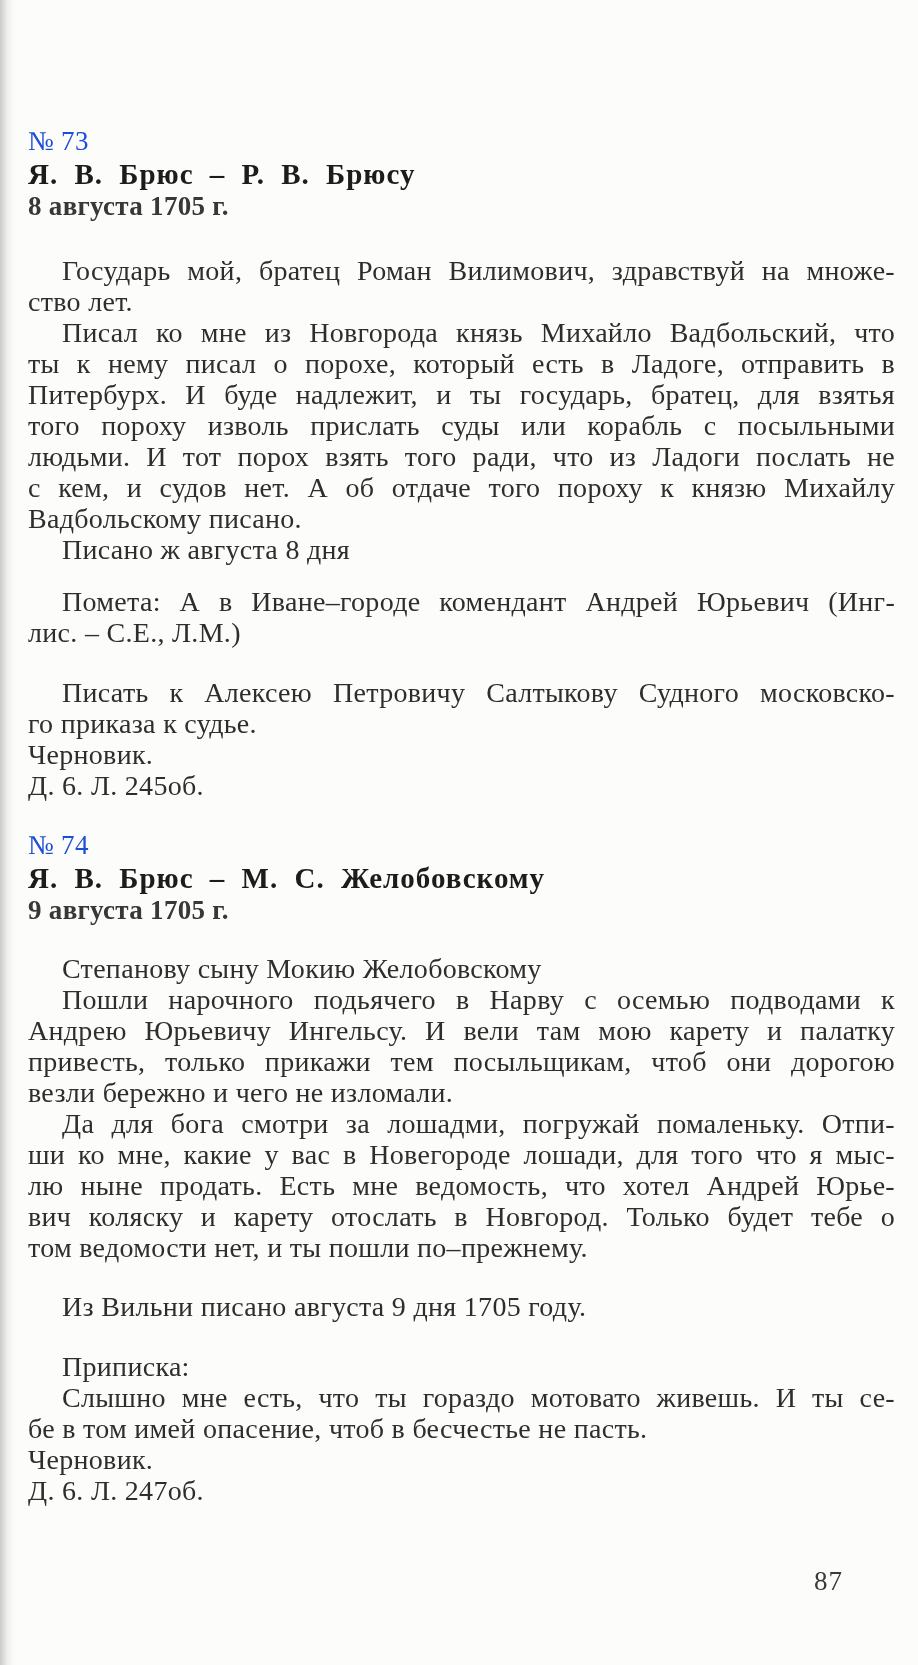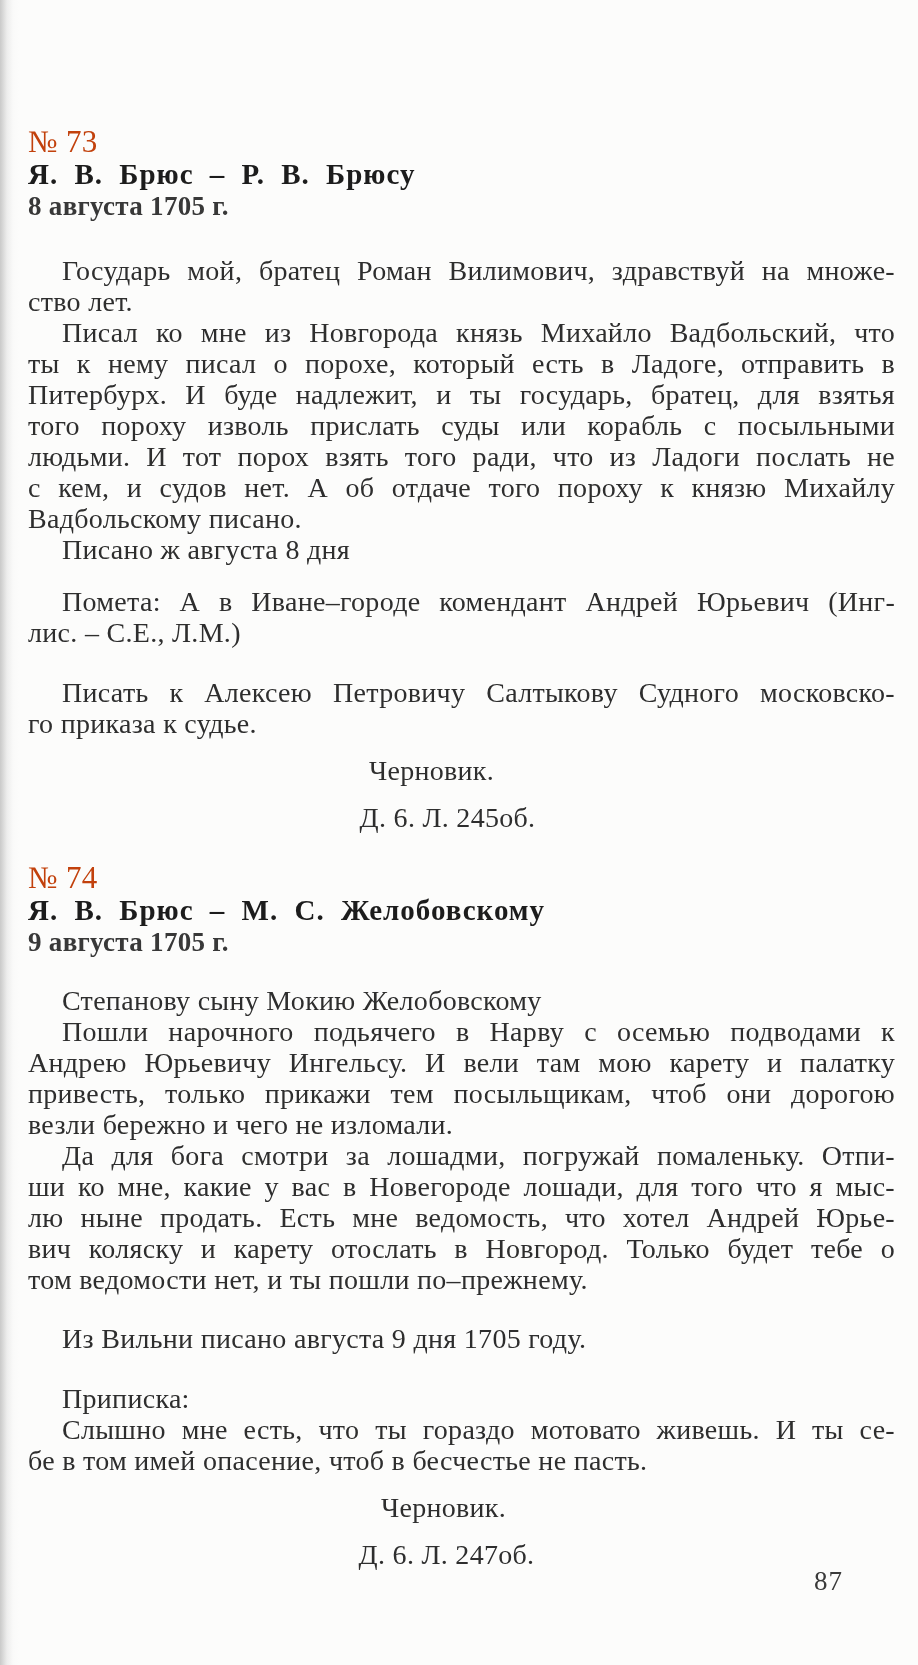--- a/index.html
+++ b/index.html
@@ -32,23 +32,23 @@
     padding: 0 23px 0 28px; 
   }
   .ln {
     font-size: 28px;
     line-height: 31px;
     letter-spacing: 0.3px;
     white-space: normal;
   }
   .j   { text-align: justify; text-align-last: justify; }
   .ind { text-indent: 34px; }
-  .right { text-align: center; margin-top: 16px; }
+  .right { text-align: left; }
 
-  .num  { font-size: 31px; color: #c2410c; }
+  .num  { font-size: 27px; color: #1d4ed8; }
   .title {
     font-weight: bold;
     font-size: 29px;
     line-height: 34px;
     color: #1c1c1c;
     letter-spacing: 1px;
     word-spacing: 8px;
   }
   .date { font-size: 27px; color: #383838; font-weight: bold; }
 

